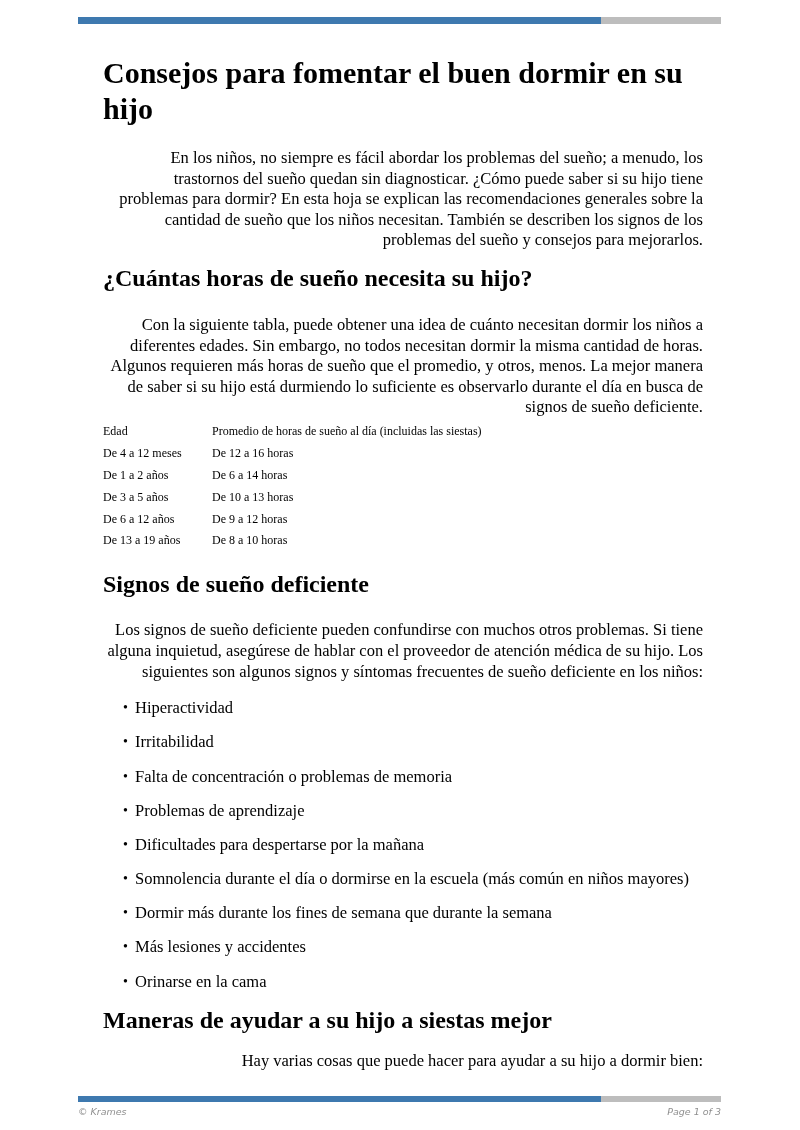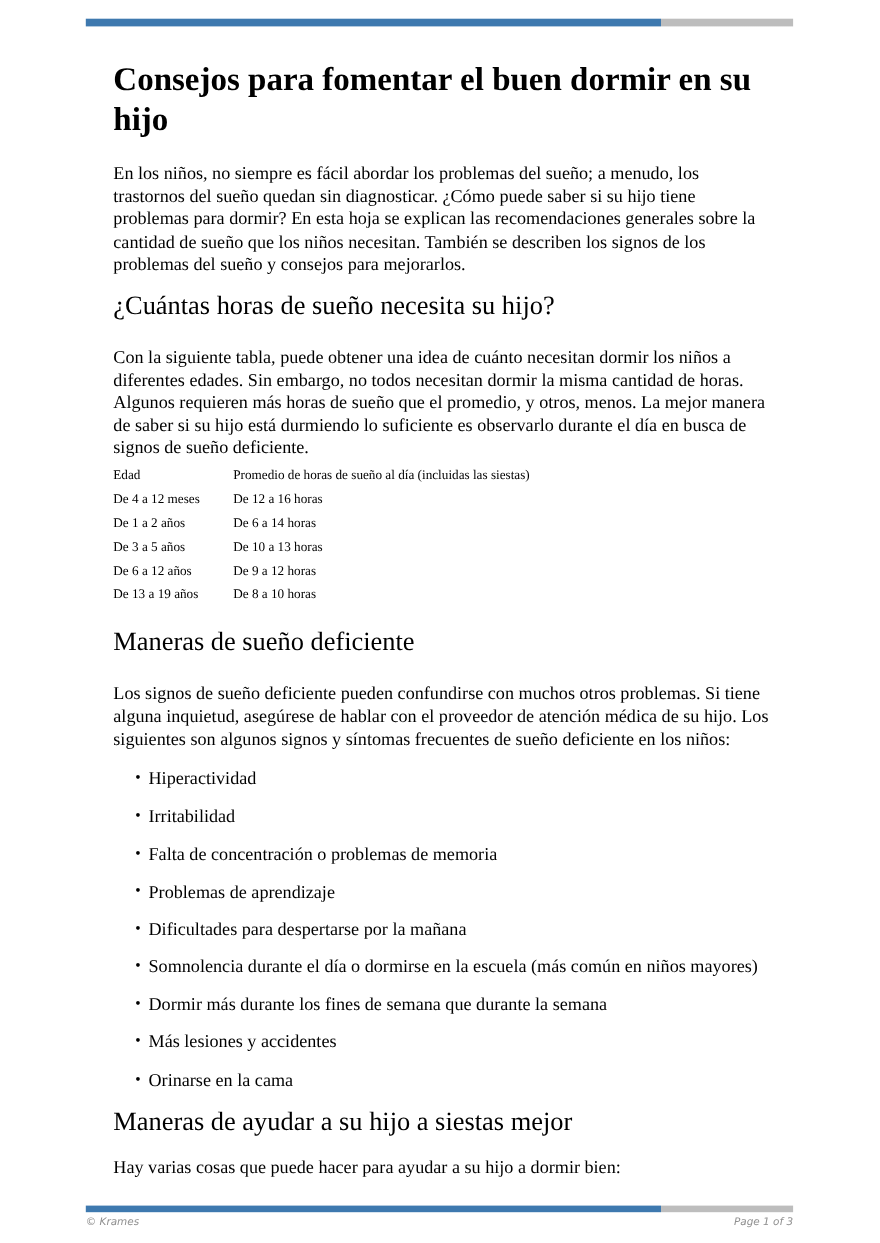--- a/index.html
+++ b/index.html
@@ -30,28 +30,29 @@
   }
   h1 {
     margin: 55px 0 0;
     font-size: 30px;
     line-height: 36px;
     font-weight: bold;
   }
   h2 {
     font-size: 24px;
     line-height: 30px;
-    font-weight: normal;
+    font-weight: bold;
   }
   .h2-hours { margin: 12px 0 0; }
   .h2-signs { margin: 17px 0 0; }
   .h2-ways  { margin: 10px 0 0; }
   p {
     font-size: 16.5px;
     line-height: 20.6px;
+    text-align: right;
   }
   .p-intro { margin: 21px 0 0; }
   .p-hours { margin: 22px 0 0; }
   .p-signs { margin: 21px 0 0; }
   .p-ways  { margin: 16px 0 0; }
   .sleep-table {
     margin: 3px 0 12px;
     font-size: 12px;
     line-height: 21.9px;
   }
@@ -141,21 +142,21 @@
             <span class="tcell-hours">De 9 a 12 horas</span>
           </div>
 
           <div class="trow">
             <span class="tcell-age">De 13 a 19 años</span>
             <span class="tcell-hours">De 8 a 10 horas</span>
           </div>
         </div>
     </div>
 
-    <h2 class="h2-signs">Maneras de sueño deficiente</h2>
+    <h2 class="h2-signs">Signos de sueño deficiente</h2>
 
     <p class="p-signs">Los signos de sueño deficiente pueden confundirse con muchos otros problemas. Si tiene alguna inquietud, asegúrese de hablar con el proveedor de atención médica de su hijo. Los siguientes son algunos signos y síntomas frecuentes de sueño deficiente en los niños:</p>
 
     <ul class="signs-list">
 
         <li>
           <span class="bullet">•</span>
           <span class="li-text">Hiperactividad</span>
         </li>
 

